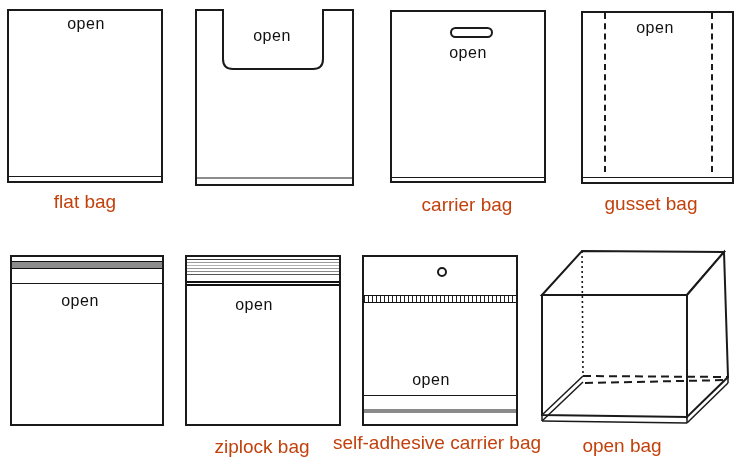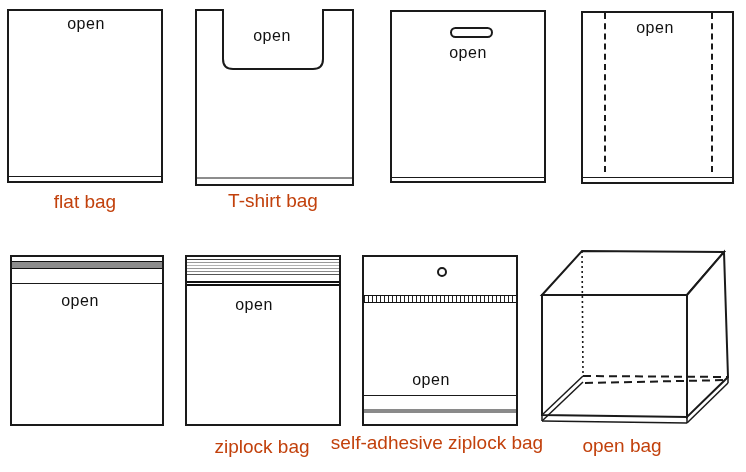--- a/index.html
+++ b/index.html
@@ -76,32 +76,33 @@
   <div class="rect" style="left:7px; top:9px; width:156px; height:174px;"></div>
   <div class="hline" style="left:9px; top:176px; width:152px;"></div>
   <span class="open-label" style="left:86px; top:15px;">open</span>
   <span class="caption" style="left:85px; top:191px;">flat bag</span>
 
   <svg style="left:195px; top:9px;" width="159" height="177" viewBox="0 0 159 177">
     <path d="M1,1 L28,1 L28,50 Q28,60 38,60 L118,60 Q128,60 128,50 L128,1 L158,1 L158,176 L1,176 Z" fill="#ffffff" stroke="#1a1a1a" stroke-width="2"></path>
     <line x1="2" y1="169" x2="157" y2="169" stroke="#1a1a1a" stroke-width="1"></line>
   </svg>
   <span class="open-label" style="left:272px; top:27px;">open</span>
-  <span class="caption" style="left:273px; top:190px;">T-shirt bag</span>
 
   <div class="rect" style="left:390px; top:10px; width:156px; height:173px;"></div>
   <div class="handle-slot" style="left:450px; top:27px; width:43px; height:11px;"></div>
   <div class="hline" style="left:392px; top:177px; width:152px;"></div>
   <span class="open-label" style="left:468px; top:44px;">open</span>
+  <span class="caption" style="left:467px; top:194px;">carrier bag</span>
 
   <div class="rect" style="left:581px; top:11px; width:153px; height:173px;"></div>
   <div class="vdash" style="left:604px; top:13px; height:159px;"></div>
   <div class="vdash" style="left:711px; top:13px; height:159px;"></div>
   <div class="hline" style="left:583px; top:177px; width:149px;"></div>
   <span class="open-label" style="left:655px; top:19px;">open</span>
+  <span class="caption" style="left:651px; top:193px;">gusset bag</span>
 
   <div class="rect" style="left:10px; top:255px; width:154px; height:171px;"></div>
   <div class="adhesive-strip" style="left:12px; top:261px; width:150px; height:8px;"></div>
   <div class="hline" style="left:12px; top:283px; width:150px;"></div>
   <span class="open-label" style="left:80px; top:292px;">open</span>
 
   <div class="rect" style="left:185px; top:255px; width:156px; height:171px;"></div>
   <div class="zip-line" style="left:187px; top:259px; width:152px; background:#3a3a3a;"></div>
   <div class="zip-line" style="left:187px; top:262px; width:152px; background:#9a9a9a;"></div>
   <div class="zip-line" style="left:187px; top:265px; width:152px; background:#b3b3b3;"></div>
@@ -112,21 +113,21 @@
   <div class="seal-band" style="left:187px; top:284px; width:152px;"></div>
   <span class="open-label" style="left:254px; top:296px;">open</span>
   <span class="caption" style="left:262px; top:436px;text-align:right;">ziplock bag</span>
 
   <div class="rect" style="left:362px; top:255px; width:156px; height:171px;"></div>
   <div class="hang-hole" style="left:437px; top:267px; width:10px; height:10px;"></div>
   <div class="perforation" style="left:364px; top:295px; width:152px; height:8px;"></div>
   <span class="open-label" style="left:431px; top:371px;">open</span>
   <div class="hline" style="left:364px; top:395px; width:152px;"></div>
   <div class="gray-band" style="left:364px; top:409px; width:152px; height:4px;"></div>
-  <span class="caption" style="left:437px; top:432px;">self-adhesive ziplock bag</span>
+  <span class="caption" style="left:437px; top:432px;">self-adhesive carrier bag</span>
 
   <svg style="left:535px; top:243px;" width="202" height="192" viewBox="0 0 202 192">
 
     <polygon points="7,52 47,8 189,9 152,52" fill="#ffffff" stroke="#1a1a1a" stroke-width="2"></polygon>
 
     <polygon points="152,52 189,9 193,134 152,174" fill="#ffffff" stroke="#1a1a1a" stroke-width="2"></polygon>
 
     <polygon points="7,52 152,52 152,174 7,172" fill="#ffffff" stroke="#1a1a1a" stroke-width="2"></polygon>
 
     <line x1="47" y1="8" x2="48" y2="133" stroke="#1a1a1a" stroke-width="1.6" stroke-dasharray="2,3"></line>

